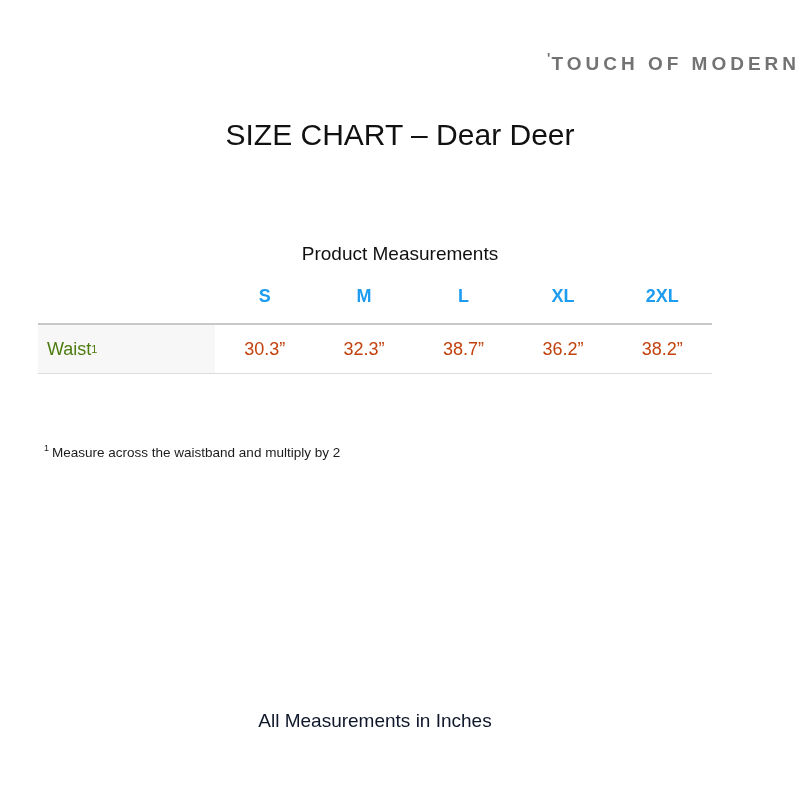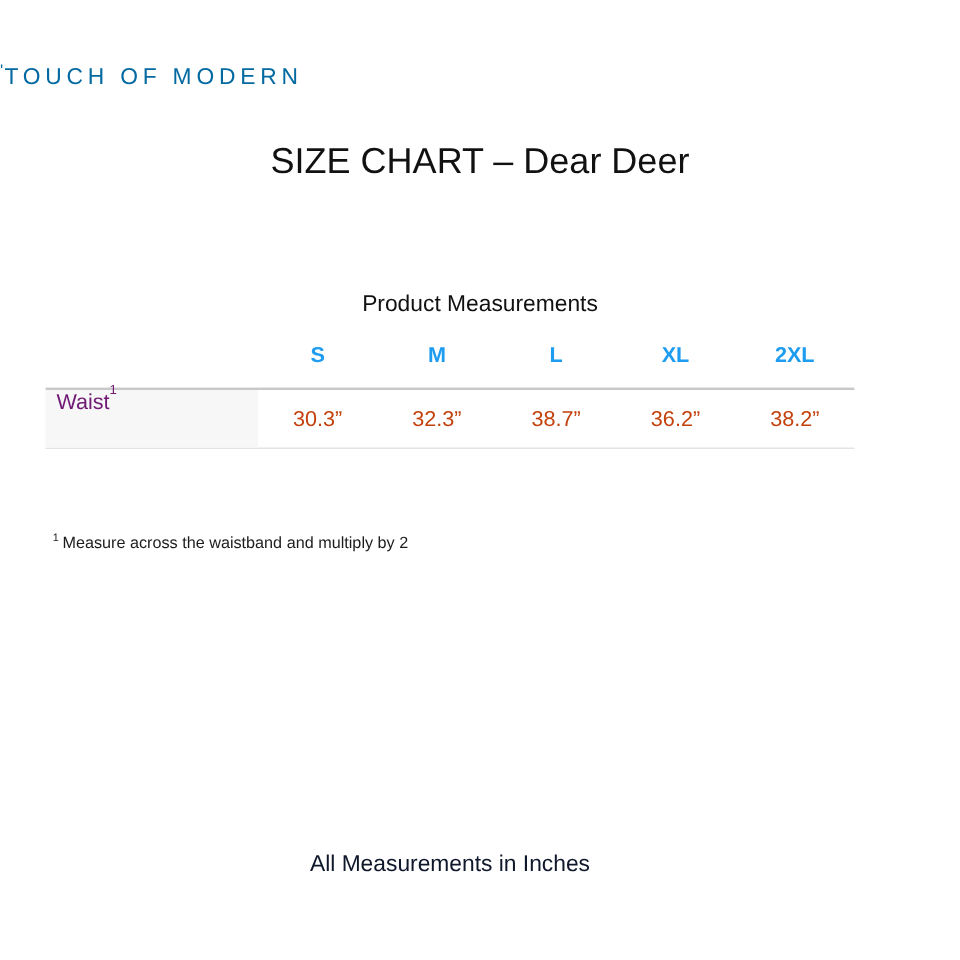--- a/index.html
+++ b/index.html
@@ -16,25 +16,25 @@
     font-family: "Liberation Sans", sans-serif;
     color: #1a1a1a;
   }
 
   
   .logo {
     position: absolute;
     top: 50px;
     left: 0;
     width: 100%;
-    text-align: left;
-    font-weight: 400;
+    text-align: right;
+    font-weight: 700;
     font-size: 19px;
     letter-spacing: 4px;
-    color: #0369a1;
+    color: #737373;
     white-space: nowrap;
   }
   .logo-mark {
     font-size: 14px;
     vertical-align: 7px;
     letter-spacing: 0;
     margin-right: 1px;
   }
 
   
@@ -85,24 +85,24 @@
     display: grid;
     grid-template-columns: 177px repeat(5, 1fr);
     border-top: 2px solid var(--border-top, #c8c8c8);
     border-bottom: 1px solid var(--border-bottom, #dcdcdc);
     height: 48px;
     align-items: stretch;
   }
   .row-label {
     background: var(--label-bg, #f7f7f7);
     display: flex;
-    align-items: flex-start;
+    align-items: center;
     padding-left: 9px;
     font-size: 18px;
-    color: #701a75;
+    color: #4d7c0f;
   }
   .row-label sup {
     font-size: 11px;
     line-height: 0;
     vertical-align: super;
   }
   .cell {
     display: flex;
     align-items: center;
     justify-content: center;

